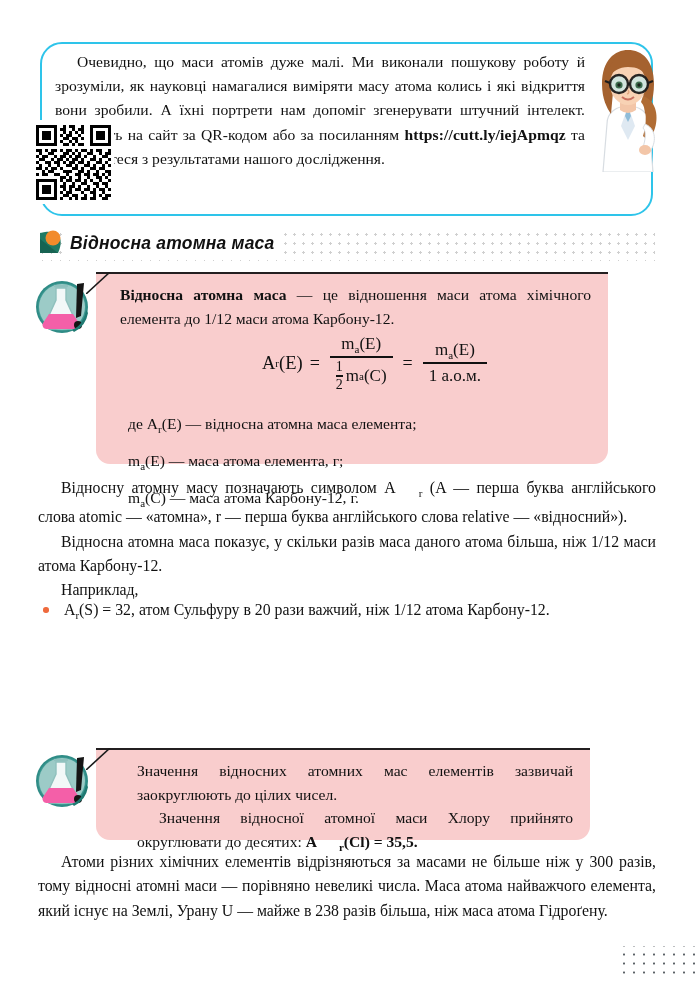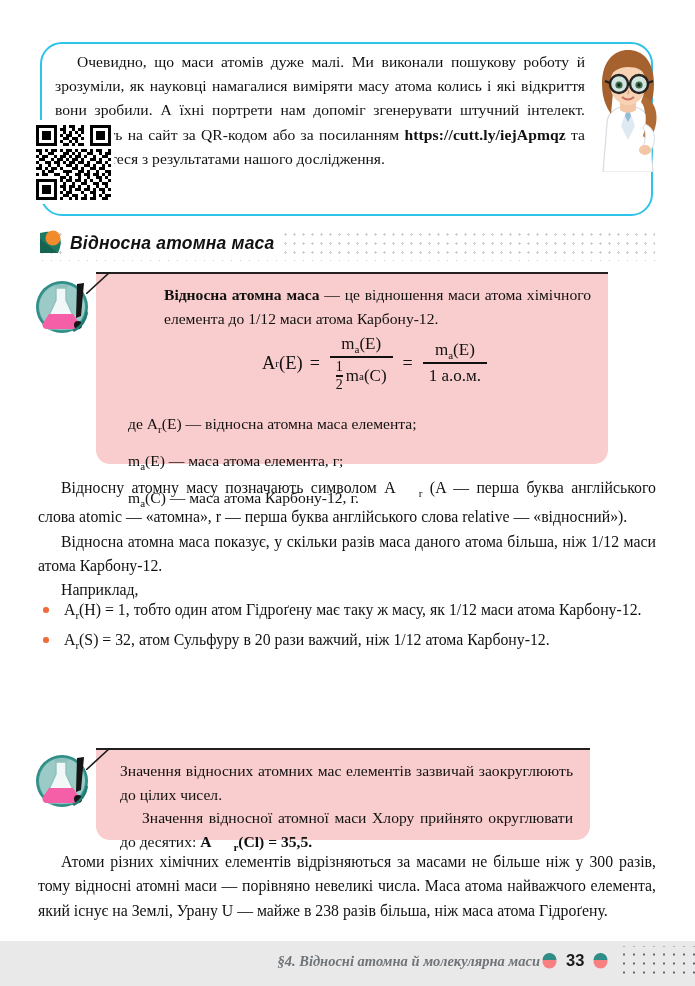--- a/index.html
+++ b/index.html
@@ -67,22 +67,22 @@
   }
 
   
   .pink{
     position:absolute;
     background:#f9cdcd;
     border-top:2.5px solid #231f20;
     border-radius:0 0 14px 14px;
     box-sizing:border-box;
   }
-  .pink.b1{left:96px;top:272px;width:512px;height:192px;padding-left:44px;}
-  .pink.b2{left:96px;top:748px;width:494px;height:92px;}
+  .pink.b1{left:96px;top:272px;width:512px;height:192px;}
+  .pink.b2{left:96px;top:748px;width:494px;height:92px;padding-left:17px;}
 
   .pink-body{
     font-size:15.6px;line-height:23.6px;color:#111;
     padding:9px 17px 0 24px;
     text-align:justify;
   }
   .pink-body p{margin:0;}
   .pink-body .ind{text-indent:22px;}
   .pink-body b{font-weight:bold;}
 
@@ -462,21 +462,20 @@
     <p><span>m</span><span class="sub">a</span><span>(C)</span><span> — маса атома Карбону-12, г.</span></p>
   </div>
 
   <div class="body-text t1">
     <p><span>Відносну атомну масу позначають символом A</span><span class="sub">r</span><span> (A — перша буква англійського слова atomic — «атомна», r — перша буква англійського слова relative — «відносний»).</span></p>
     <p>Відносна атомна маса показує, у скільки разів маса даного атома більша, ніж 1/12 маси атома Карбону-12.</p>
     <p>Наприклад,</p>
   </div>
 
   <div class="bullets">
-    <p class="bi"><span>A</span><span class="sub">r</span><span>(H) = 1, тобто один атом Гідроґену має таку ж масу, як 1/12 маси атома Карбону-12.</span></p>
     <p class="bi"><span>A</span><span class="sub">r</span><span>(S) = 32, атом Сульфуру в 20 рази важчий, ніж 1/12 атома Карбону-12.</span></p>
   </div>
 
 
   <div class="pink b2">
     <div class="pink-body">
       <p>Значення відносних атомних мас елементів зазвичай заокруглюють до цілих чисел.</p>
       <p class="ind"><span>Значення відносної атомної маси Хлору прийнято округлювати до десятих: </span><b>A</b><b class="sub">r</b><b>(Cl) = 35,5.</b></p>
     </div>
   </div>
@@ -497,31 +496,15 @@
   <div class="ptr p2">
     <svg width="26" height="22" aria-hidden="true">
         <path d="M0 22 L24 0" stroke="#1a1a1a" stroke-width="1.6" fill="none"></path>
       </svg>
   </div>
 
   <div class="body-text t3">
     <p>Атоми різних хімічних елементів відрізняються за масами не більше ніж у 300 разів, тому відносні атомні маси — порівняно невеликі числа. Маса атома найважчого елемента, який існує на Землі, Урану U — майже в 238 разів більша, ніж маса атома Гідроґену.</p>
   </div>
 
-  <div class="footer">
-    <div class="foot-title">§4. Відносні атомна й молекулярна маси</div>
-    <div class="dotblob left">
-      <svg width="17" height="17" viewBox="0 0 17 17" aria-hidden="true">
-        <circle cx="8.5" cy="9.5" r="7" fill="#f98080"></circle>
-        <path d="M1.5 8 a7 7 0 0 1 14 0 z" fill="#2f8c86"></path>
-      </svg>
-    </div>
-    <div class="foot-pg">33</div>
-    <div class="dotblob right">
-      <svg width="17" height="17" viewBox="0 0 17 17" aria-hidden="true">
-        <circle cx="8.5" cy="9.5" r="7" fill="#f98080"></circle>
-        <path d="M1.5 8 a7 7 0 0 1 14 0 z" fill="#2f8c86"></path>
-      </svg>
-    </div>
-  </div>
   <div class="foot-grid"></div>
 
 </div>
 
 </body></html>

